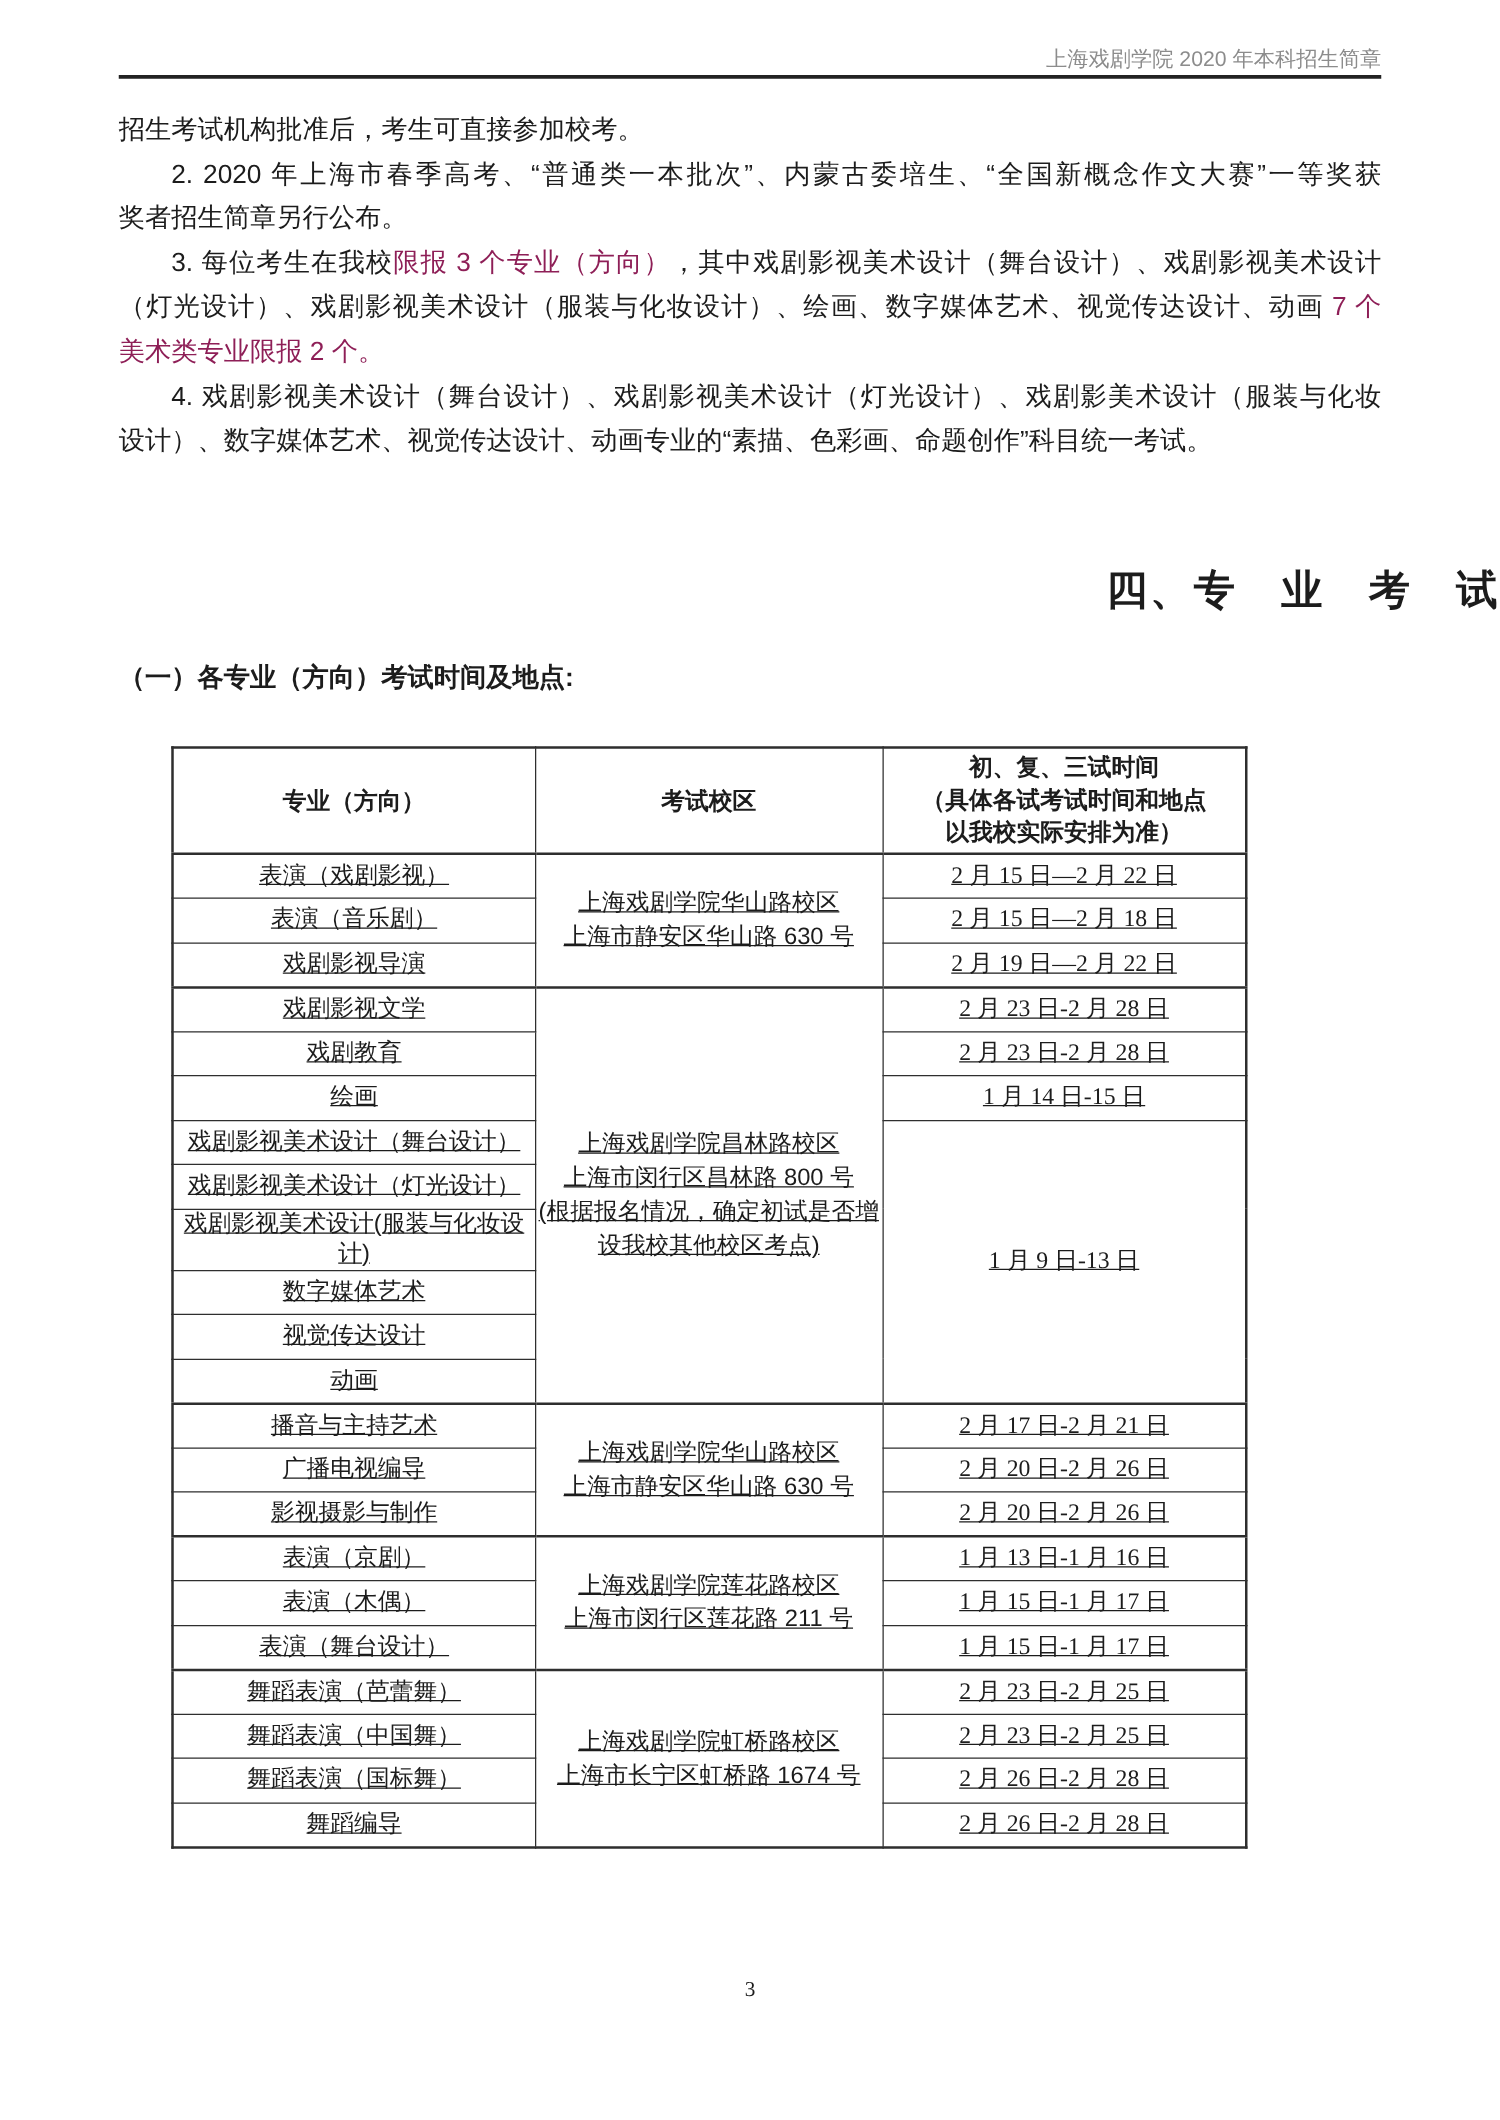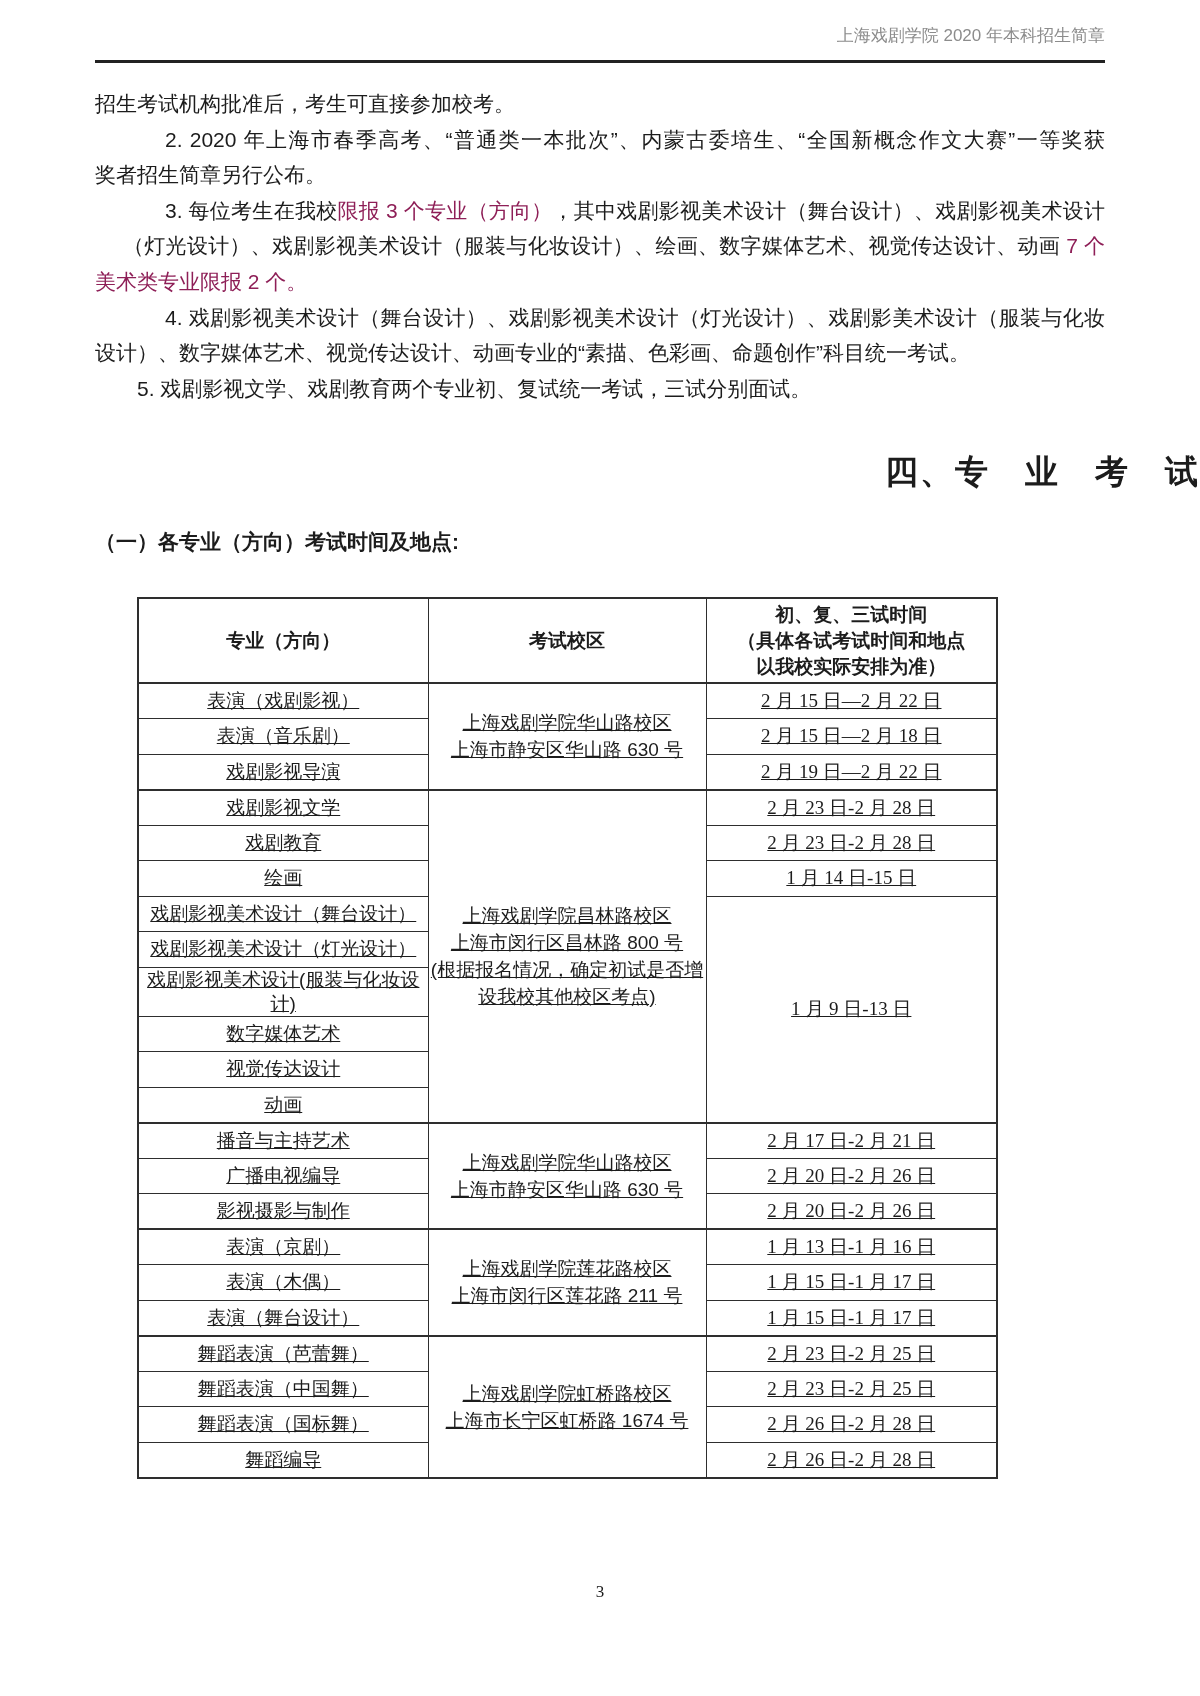--- a/index.html
+++ b/index.html
@@ -5,34 +5,34 @@
   :root { --hl:#8E1F57; --gray:#8C8C8C; --ink:#1C1C1C; --bd:#2E2E2E; }
   * { margin:0; padding:0; box-sizing:border-box; }
   html,body { background:#fff; }
   .page {
     position:relative; width:1200px; height:1696px; margin:0 auto;
     background:#ffffff; color:var(--ink);
     font-family:"Liberation Sans", sans-serif;
     overflow:hidden;
   }
   .doc-header {
-    position:absolute; top:24px; left:95px; right:95px;
+    position:absolute; top:36px; left:95px; right:95px;
     text-align:right; font-size:17px; color:var(--gray);
   }
   .header-rule {
     position:absolute; top:60px; left:95px; right:95px; height:0;
     border-top:3px solid #222222;
   }
   .body-text {
     position:absolute; top:86px; left:95px; right:95px;
     font-size:21px; line-height:35.6px; color:var(--ink);
   }
   .line { white-space:nowrap; }
   .line.indent { text-indent:42px; }
-  .line.just { white-space:normal; text-align:justify; text-align-last:justify;margin-left:28px; }
+  .line.just { white-space:normal; text-align:justify; text-align-last:justify; }
   .hl { color:var(--hl); }
   .section-title {
     position:absolute; top:450px; left:0; width:100%;
     text-align:right; font-family:"Liberation Serif", serif;
     font-size:33px; font-weight:bold; letter-spacing:2px;
   }
   .subsection {
     position:absolute; top:528px; left:95px;
     font-size:21px; font-weight:bold;
   }
@@ -73,21 +73,20 @@
 
   <div class="body-text">
     <div class="line"><span>招生考试机构批准后，考生可直接参加校考。</span></div>
     <div class="line indent just"><span>2. 2020 年上海市春季高考、“普通类一本批次”、内蒙古委培生、“全国新概念作文大赛”一等奖获</span></div>
     <div class="line"><span>奖者招生简章另行公布。</span></div>
     <div class="line indent just"><span>3. 每位考生在我校</span><span class="hl">限报 3 个专业（方向）</span><span>，其中戏剧影视美术设计（舞台设计）、戏剧影视美术设计</span></div>
     <div class="line just"><span>（灯光设计）、戏剧影视美术设计（服装与化妆设计）、绘画、数字媒体艺术、视觉传达设计、动画 </span><span class="hl">7 个</span></div>
     <div class="line"><span class="hl">美术类专业限报 2 个。</span></div>
     <div class="line indent just"><span>4. 戏剧影视美术设计（舞台设计）、戏剧影视美术设计（灯光设计）、戏剧影美术设计（服装与化妆</span></div>
     <div class="line"><span>设计）、数字媒体艺术、视觉传达设计、动画专业的“素描、色彩画、命题创作”科目统一考试。</span></div>
-    <div class="line indent"><span>5. 戏剧影视文学、戏剧教育两个专业初、复试统一考试，三试分别面试。</span></div>
   </div>
 
   <div class="section-title">四、专　业　考　试</div>
   <div class="subsection">（一）各专业（方向）考试时间及地点:</div>
 
   <table class="exam-table">
     <colgroup>
         <col class="c1">
         <col class="c2">
         <col class="c3">

